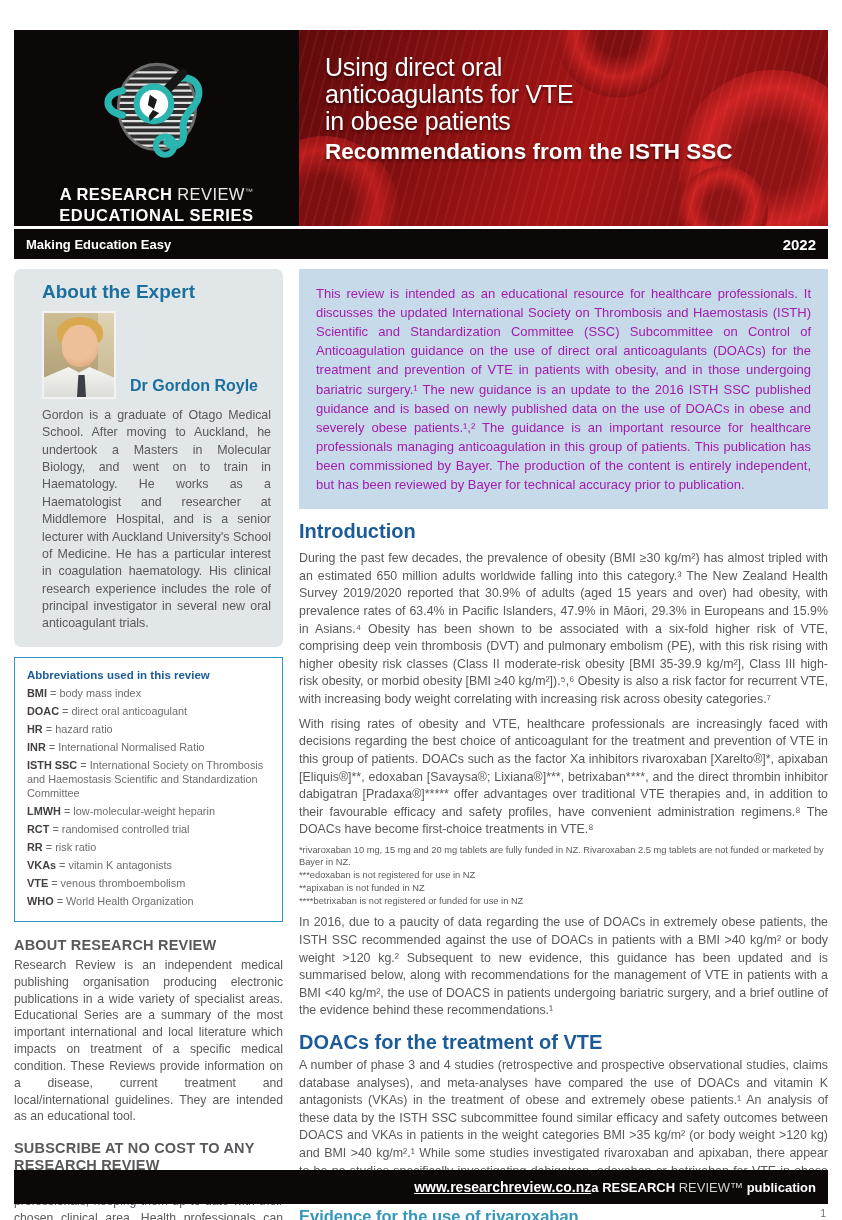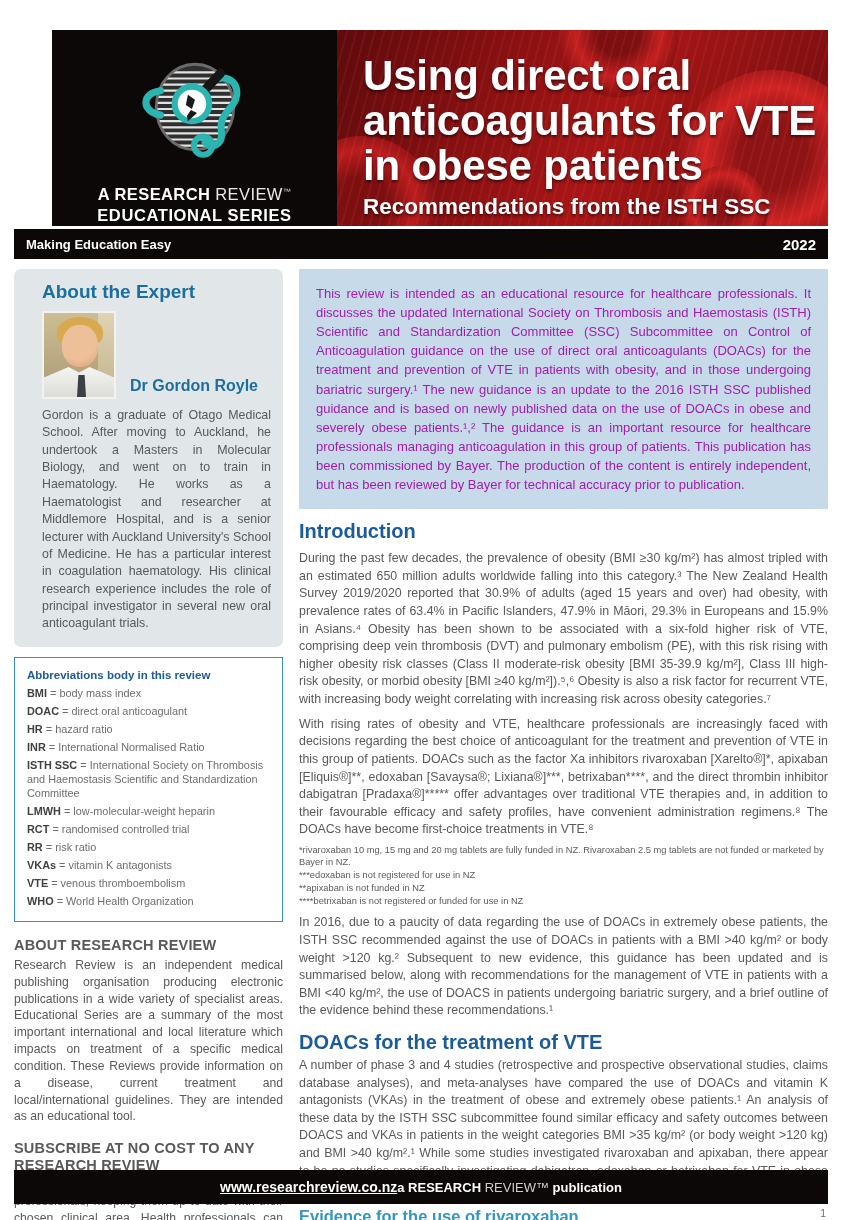--- a/index.html
+++ b/index.html
@@ -2,36 +2,36 @@
 <html><head>
 <meta charset="utf-8">
 <style>
   * { margin:0; padding:0; box-sizing:border-box; }
   html,body { background:#fff; }
   body { font-family:"Liberation Sans", sans-serif; color:#58595b; }
   .page { width:842px; height:1220px; margin:0 auto; position:relative; overflow:hidden; background:#fff; }
 
   
   .header-row { display:flex; margin:30px 14px 0 14px; height:196px; }
-  .brand-panel { width:285px; background:#0d0808; color:#fff; display:flex; flex-direction:column; align-items:center; justify-content:flex-start; padding-top:18px; flex-shrink:0;margin-left:38px; }
+  .brand-panel { width:285px; background:#0d0808; color:#fff; display:flex; flex-direction:column; align-items:center; justify-content:flex-start; padding-top:18px; flex-shrink:0; }
   .brand-text { margin-top:10px; text-align:center; line-height:1.25; letter-spacing:.4px; }
   .brand-line1 { font-size:16.5px; }
   .brand-line1 .b { font-weight:bold; }
   .brand-line1 .lt { font-weight:normal; color:#e8e8e8; }
   .brand-line1 .tm { font-size:8px; vertical-align:super; color:#cfcfcf; }
   .brand-line2 { font-size:16.5px; font-weight:bold; letter-spacing:.6px; }
   .hero-panel { flex:1; position:relative; overflow:hidden; background:linear-gradient(115deg,#5e0a0c 0%,#8e1112 35%,#a81616 55%,#6f0d0f 100%); color:#fff; }
   .hero-panel .cell { position:absolute; border-radius:50%; }
   .c1 { width:190px; height:190px; right:-40px; top:40px; background:radial-gradient(circle at 50% 45%, #8e1314 24%, #d02424 48%, #931314 70%, rgba(147,19,20,0) 72%); }
   .c2 { width:120px; height:120px; right:150px; top:-50px; background:radial-gradient(circle at 50% 45%, #7e0f10 24%, #c42020 48%, #8c1112 70%, rgba(140,17,18,0) 72%); }
   .c3 { width:150px; height:150px; left:-50px; bottom:-60px; background:radial-gradient(circle at 50% 45%, #7e0f10 24%, #bb1d1d 48%, #821011 70%, rgba(130,16,17,0) 72%); }
   .c4 { width:90px; height:90px; right:60px; bottom:-30px; background:radial-gradient(circle at 50% 45%, #8e1314 24%, #ca2222 48%, #8c1112 70%, rgba(140,17,18,0) 72%); }
   .hero-streaks { position:absolute; inset:0; background:repeating-linear-gradient(105deg, rgba(255,120,120,0.08) 0 2px, rgba(0,0,0,0) 2px 9px); }
   .hero-inner { position:relative; padding:24px 0 0 26px; }
-  .hero-title { font-size:42px; font-weight:bold; line-height:1.07; white-space:pre-line; text-shadow:0 2px 3px rgba(0,0,0,.55); letter-spacing:-.2px; }
+  .hero-title { font-size:25px; font-weight:normal; line-height:1.07; white-space:pre-line; text-shadow:0 2px 3px rgba(0,0,0,.55); letter-spacing:-.2px; }
   .hero-subtitle { margin-top:5px; font-size:22.5px; font-weight:bold; text-shadow:0 2px 3px rgba(0,0,0,.55); }
 
   
   .tagline-bar { margin:3px 14px 0 14px; background:#0d0808; color:#fff; height:30px; display:flex; align-items:center; justify-content:space-between; padding:0 12px; }
   .tagline-left { font-size:13px; font-weight:bold; }
   .tagline-year { font-size:15px; font-weight:bold; }
 
   
   .content-row { display:flex; margin:10px 14px 0 14px; gap:16px; }
   .sidebar { width:269px; flex-shrink:0; }
@@ -63,21 +63,21 @@
 
   
   .intro-box { background:#c6dae9; padding:15px 17px; font-size:13px; line-height:1.47; text-align:justify; color:#a21caf; }
   .h-blue { color:#1c5b99; font-size:20px; font-weight:bold; margin:11px 0 3px 0; }
   .h-teal { color:#3396bb; font-size:16.5px; font-weight:bold; margin:9px 0 3px 0; }
   .body-p { font-size:12.4px; line-height:1.42; text-align:justify; color:#58595b; margin-top:7px; }
   .footnotes { margin-top:5px; }
   .footnote { font-size:9.3px; line-height:1.3; color:#5a5b5d; margin-bottom:1px; }
 
   
-  .footer-bar { position:absolute; left:14px; right:14px; bottom:16px; height:34px; background:#0d0808; color:#fff; display:flex; align-items:center; justify-content:center; padding:0 12px; }
+  .footer-bar { position:absolute; left:14px; right:14px; bottom:16px; height:34px; background:#0d0808; color:#fff; display:flex; align-items:center; justify-content:flex-end; padding:0 12px; }
   .footer-url { color:#fff; font-size:14px; font-weight:bold; text-decoration:underline; }
   .footer-pub { font-size:13px; }
   .footer-pub .b { font-weight:bold; }
   .footer-pub .lt { color:#cfcfcf; font-weight:normal; }
   .page-number { position:absolute; right:16px; bottom:1px; font-size:10.5px; color:#6d6e71; }
 </style>
 </head>
 <body>
 
 <div class="page">
@@ -144,21 +144,21 @@
               <div class="face"></div>
               <div class="shirt"></div>
               <div class="tie"></div>
           </div>
           <div class="expert-name">Dr Gordon Royle</div>
         </div>
         <div class="expert-bio">Gordon is a graduate of Otago Medical School. After moving to Auckland, he undertook a Masters in Molecular Biology, and went on to train in Haematology. He works as a Haematologist and researcher at Middlemore Hospital, and is a senior lecturer with Auckland University's School of Medicine. He has a particular interest in coagulation haematology. His clinical research experience includes the role of principal investigator in several new oral anticoagulant trials.</div>
       </div>
 
       <div class="abbr-box">
-        <div class="abbr-title">Abbreviations body in this review</div>
+        <div class="abbr-title">Abbreviations used in this review</div>
         <div class="abbr-row"><b>BMI</b> <span>= body mass index</span></div>
         <div class="abbr-row"><b>DOAC</b> <span>= direct oral anticoagulant</span></div>
         <div class="abbr-row"><b>HR</b> <span>= hazard ratio</span></div>
         <div class="abbr-row"><b>INR</b> <span>= International Normalised Ratio</span></div>
         <div class="abbr-row"><b>ISTH SSC</b> <span>= International Society on Thrombosis and Haemostasis Scientific and Standardization Committee</span></div>
         <div class="abbr-row"><b>LMWH</b> <span>= low-molecular-weight heparin</span></div>
         <div class="abbr-row"><b>RCT</b> <span>= randomised controlled trial</span></div>
         <div class="abbr-row"><b>RR</b> <span>= risk ratio</span></div>
         <div class="abbr-row"><b>VKAs</b> <span>= vitamin K antagonists</span></div>
         <div class="abbr-row"><b>VTE</b> <span>= venous thromboembolism</span></div>

